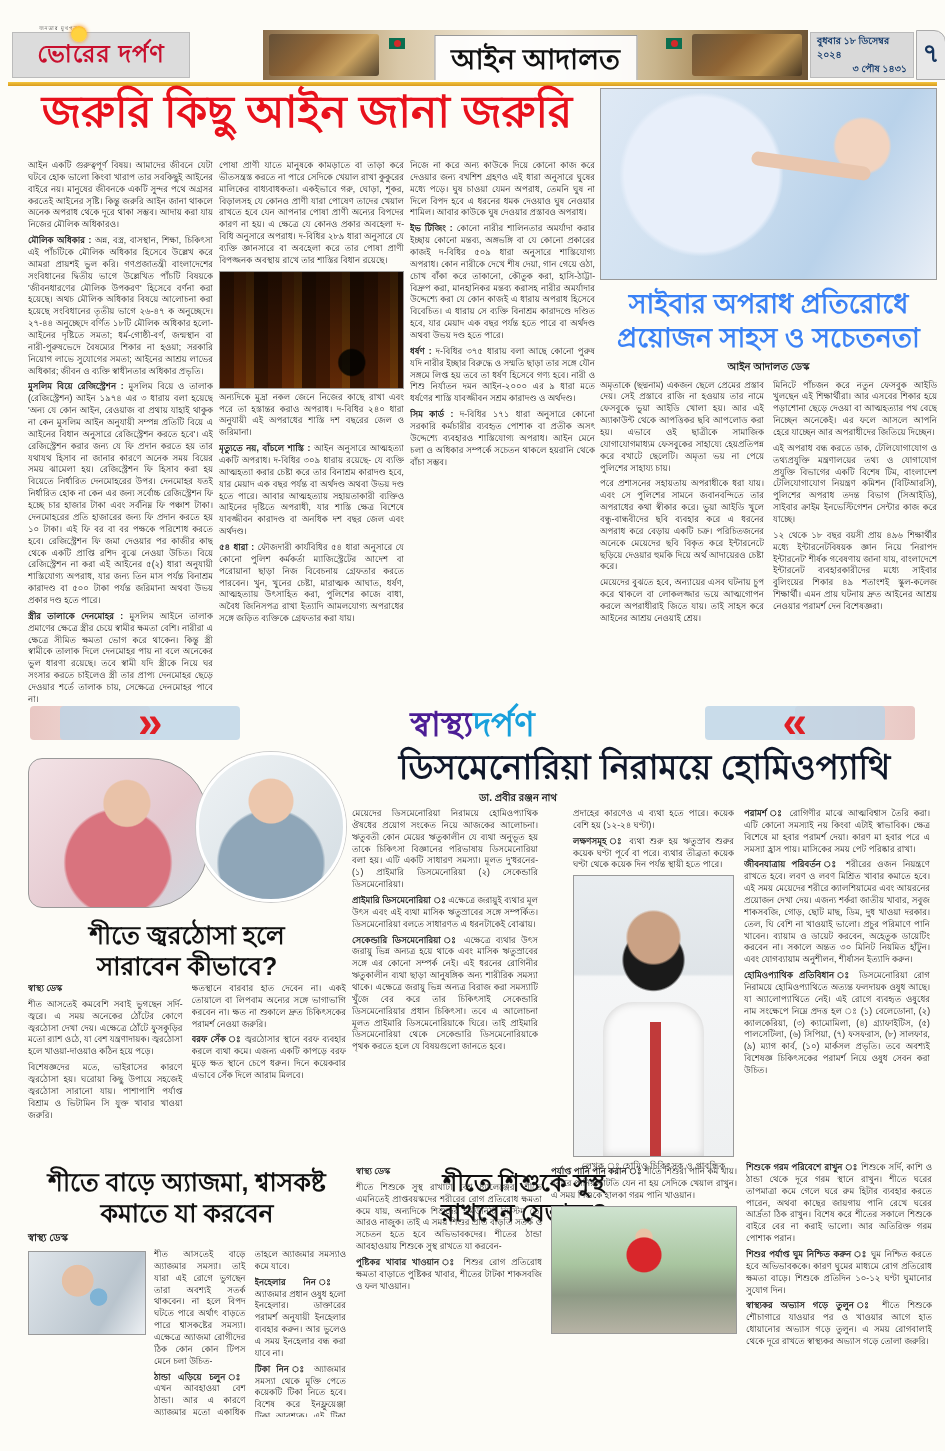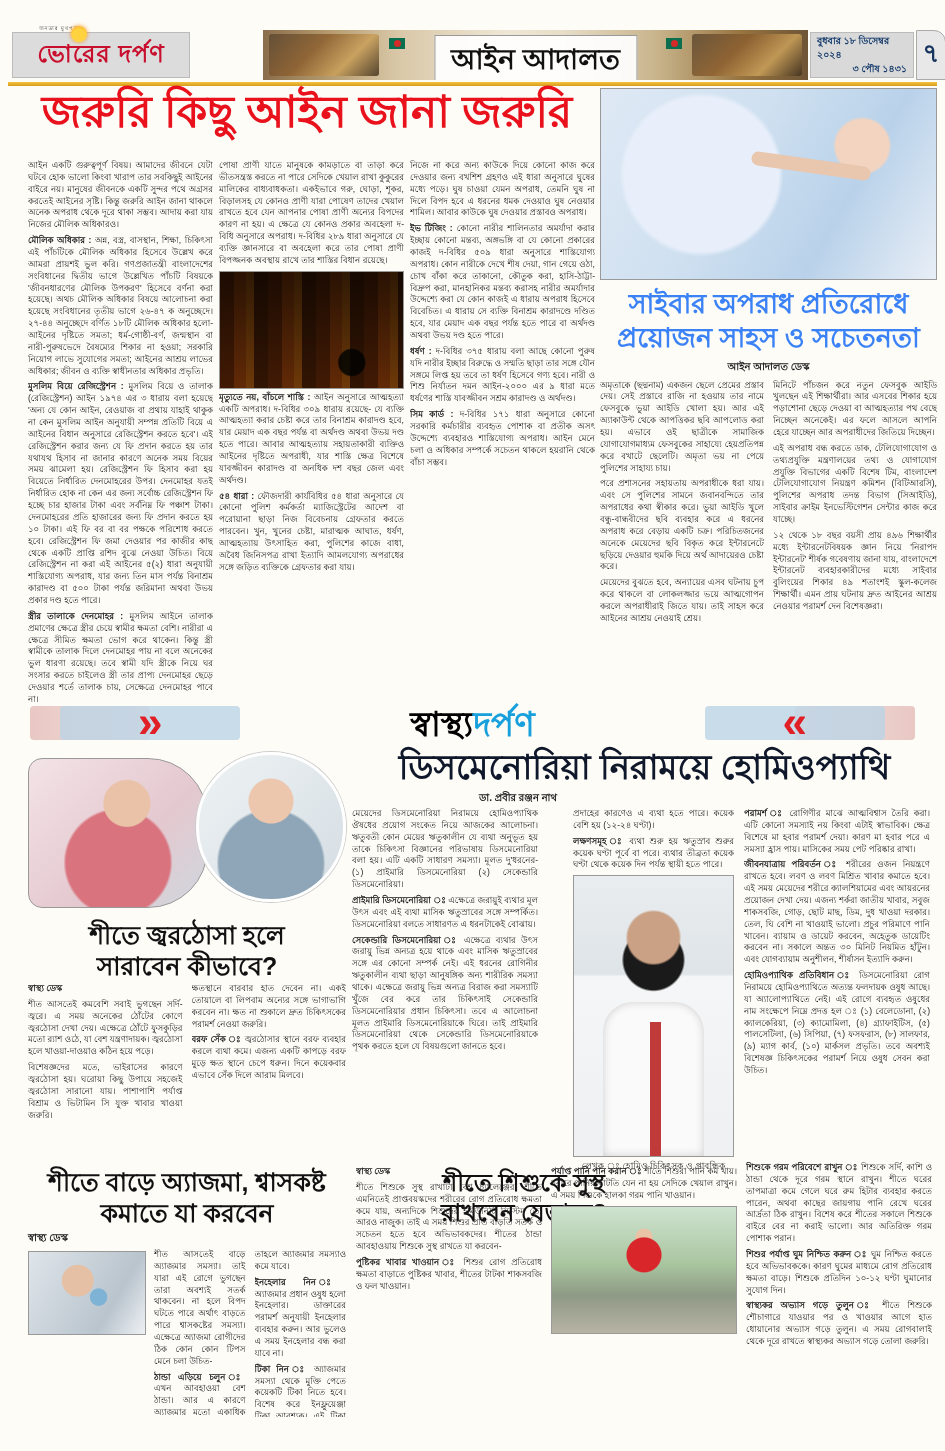--- a/index.html
+++ b/index.html
@@ -87,21 +87,21 @@
   
   .divider { position:absolute; top:700px; left:0; width:945px; height:48px; }
   .divider .stripe { position:absolute; top:6px; height:34px; border-radius:4px; }
   .s1 { left:30px; width:120px; background:linear-gradient(90deg,#e9c8c4,#f3e0da); }
   .s2 { left:60px; width:180px; top:2px; height:20px; background:#bcd3e6; opacity:.8; }
   .s3 { right:30px; width:120px; background:linear-gradient(90deg,#f3e0da,#e9c8c4); }
   .s4 { right:60px; width:180px; top:26px; height:18px; background:#bcd3e6; opacity:.8; }
   .chev { position:absolute; top:-2px; font-size:44px; font-weight:bold; color:#e01f26; line-height:48px; }
   .chev-l { left:138px; } .chev-r { right:138px; }
   .health-banner { position:absolute; top:0; left:0; right:0; text-align:center; font-size:34px; font-weight:bold; line-height:48px; }
-  .health-banner .w1 { color:#000000; } .health-banner .w2 { color:#18a0dc; }
+  .health-banner .w1 { color:#4c1d95; } .health-banner .w2 { color:#18a0dc; }
 
   
   .hleft { position:absolute; left:28px; top:752px; width:318px; }
   .collage { position:relative; height:162px; }
   .collage .ph1 {
     position:absolute; left:0; top:6px; width:180px; height:150px; border-radius:14px 60px 60px 14px;
     background:
       radial-gradient(circle at 55% 30%, #e9c2a8 0 16%, transparent 17%),
       radial-gradient(circle at 50% 70%, #d9737e 0 38%, transparent 40%),
       linear-gradient(135deg,#f3e3e6,#e4c8cf 60%,#cfd8df);
@@ -203,20 +203,21 @@
         <p><b>মৌলিক অধিকার : </b>অন্ন, বস্ত্র, বাসস্থান, শিক্ষা, চিকিৎসা এই পাঁচটিকে মৌলিক অধিকার হিসেবে উল্লেখ করে আমরা প্রায়শই ভুল করি। গণপ্রজাতন্ত্রী বাংলাদেশের সংবিধানের দ্বিতীয় ভাগে উল্লেখিত পাঁচটি বিষয়কে 'জীবনধারণের মৌলিক উপকরণ' হিসেবে বর্ণনা করা হয়েছে। অথচ মৌলিক অধিকার বিষয়ে আলোচনা করা হয়েছে সংবিধানের তৃতীয় ভাগে ২৬-৪৭ ক অনুচ্ছেদে। ২৭-৪৪ অনুচ্ছেদে বর্ণিত ১৮টি মৌলিক অধিকার হলো- আইনের দৃষ্টিতে সমতা; ধর্ম-গোষ্ঠী-বর্ণ, জন্মস্থান বা নারী-পুরুষভেদে বৈষম্যের শিকার না হওয়া; সরকারি নিয়োগ লাভে সুযোগের সমতা; আইনের আশ্রয় লাভের অধিকার; জীবন ও ব্যক্তি স্বাধীনতার অধিকার প্রভৃতি।</p>
         <p><b>মুসলিম বিয়ে রেজিস্ট্রেশন : </b>মুসলিম বিয়ে ও তালাক (রেজিস্ট্রেশন) আইন ১৯৭৪ এর ৩ ধারায় বলা হয়েছে 'অন্য যে কোন আইন, রেওয়াজ বা প্রথায় যাহাই থাকুক না কেন মুসলিম আইন অনুযায়ী সম্পন্ন প্রতিটি বিয়ে এ আইনের বিধান অনুসারে রেজিস্ট্রেশন করতে হবে'। এই রেজিস্ট্রেশন করার জন্য যে ফি প্রদান করতে হয় তার যথাযথ হিসাব না জানার কারণে অনেক সময় বিয়ের সময় ঝামেলা হয়। রেজিস্ট্রেশন ফি হিসাব করা হয় বিয়েতে নির্ধারিত দেনমোহরের উপর। দেনমোহর যতই নির্ধারিত হোক না কেন এর জন্য সর্বোচ্চ রেজিস্ট্রেশন ফি হচ্ছে চার হাজার টাকা এবং সর্বনিম্ন ফি পঞ্চাশ টাকা। দেনমোহরের প্রতি হাজারের জন্য ফি প্রদান করতে হয় ১০ টাকা। এই ফি বর বা বর পক্ষকে পরিশোধ করতে হবে। রেজিস্ট্রেশন ফি জমা দেওয়ার পর কাজীর কাছ থেকে একটি প্রাপ্তি রশিদ বুঝে নেওয়া উচিত। বিয়ে রেজিস্ট্রেশন না করা এই আইনের ৫(২) ধারা অনুযায়ী শাস্তিযোগ্য অপরাধ, যার জন্য তিন মাস পর্যন্ত বিনাশ্রম কারাদণ্ড বা ৫০০ টাকা পর্যন্ত জরিমানা অথবা উভয় প্রকার দণ্ড হতে পারে।</p>
         <p><b>স্ত্রীর তালাকে দেনমোহর : </b>মুসলিম আইনে তালাক প্রমাণের ক্ষেত্রে স্ত্রীর চেয়ে স্বামীর ক্ষমতা বেশি। নারীরা এ ক্ষেত্রে সীমিত ক্ষমতা ভোগ করে থাকেন। কিন্তু স্ত্রী স্বামীকে তালাক দিলে দেনমোহর পায় না বলে অনেকের ভুল ধারণা রয়েছে। তবে স্বামী যদি স্ত্রীকে নিয়ে ঘর সংসার করতে চাইলেও স্ত্রী তার প্রাপ্য দেনমোহর ছেড়ে দেওয়ার শর্তে তালাক চায়, সেক্ষেত্রে দেনমোহর পাবে না।</p>
       </div>
     <div class="bodycol">
       <div>
           <p>পোষা প্রাণী যাতে মানুষকে কামড়াতে বা তাড়া করে ভীতসন্ত্রস্ত করতে না পারে সেদিকে খেয়াল রাখা কুকুরের মালিকের বাধ্যবাধকতা। একইভাবে গরু, ঘোড়া, শূকর, বিড়ালসহ যে কোনও প্রাণী যারা পোষেণ তাদের খেয়াল রাখতে হবে যেন আপনার পোষা প্রাণী অন্যের বিপদের কারণ না হয়। এ ক্ষেত্রে যে কোনও প্রকার অবহেলা দ-বিধি অনুসারে অপরাধ। দ-বিধির ২৮৯ ধারা অনুসারে যে ব্যক্তি জ্ঞানসারে বা অবহেলা করে তার পোষা প্রাণী বিপজ্জনক অবস্থায় রাখে তার শাস্তির বিধান রয়েছে।</p>
         </div>
       <div class="library-photo photo"></div>
       <div>
+          <p>অন্যদিকে মুদ্রা নকল জেনে নিজের কাছে রাখা এবং পরে তা হস্তান্তর করাও অপরাধ। দ-বিধির ২৪০ ধারা অনুযায়ী এই অপরাধের শাস্তি দশ বছরের জেল ও জরিমানা।</p>
           <p><b>মৃত্যুতে নয়, বাঁচলে শাস্তি : </b>আইন অনুসারে আত্মহত্যা একটি অপরাধ। দ-বিধির ৩০৯ ধারায় রয়েছে- যে ব্যক্তি আত্মহত্যা করার চেষ্টা করে তার বিনাশ্রম কারাদণ্ড হবে, যার মেয়াদ এক বছর পর্যন্ত বা অর্থদণ্ড অথবা উভয় দণ্ড হতে পারে। আবার আত্মহত্যায় সহায়তাকারী ব্যক্তিও আইনের দৃষ্টিতে অপরাধী, যার শাস্তি ক্ষেত্র বিশেষে যাবজ্জীবন কারাদণ্ড বা অনধিক দশ বছর জেল এবং অর্থদণ্ড।</p>
           <p><b>৫৪ ধারা : </b>ফৌজদারী কার্যবিধির ৫৪ ধারা অনুসারে যে কোনো পুলিশ কর্মকর্তা ম্যাজিস্ট্রেটের আদেশ বা পরোয়ানা ছাড়া নিজ বিবেচনায় গ্রেফতার করতে পারবেন। খুন, খুনের চেষ্টা, মারাত্মক আঘাত, ধর্ষণ, আত্মহত্যায় উৎসাহিত করা, পুলিশের কাজে বাধা, অবৈধ জিনিসপত্র রাখা ইত্যাদি আমলযোগ্য অপরাধের সঙ্গে জড়িত ব্যক্তিকে গ্রেফতার করা যায়।</p>
         </div>
     </div>
     <div class="bodycol">
         <p>নিজে না করে অন্য কাউকে দিয়ে কোনো কাজ করে দেওয়ার জন্য বখশিশ গ্রহণও এই ধারা অনুসারে ঘুষের মধ্যে পড়ে। ঘুষ চাওয়া যেমন অপরাধ, তেমনি ঘুষ না দিলে বিপদ হবে এ ধরনের ধমক দেওয়াও ঘুষ নেওয়ার শামিল। আবার কাউকে ঘুষ দেওয়ার প্রস্তাবও অপরাধ।</p>
         <p><b>ইভ টিজিং : </b>কোনো নারীর শালিনতার অমর্যাদা করার ইচ্ছায় কোনো মন্তব্য, অঙ্গভঙ্গি বা যে কোনো প্রকারের কাজই দ-বিধির ৫০৯ ধারা অনুসারে শাস্তিযোগ্য অপরাধ। কোন নারীকে দেখে শীষ দেয়া, গান গেয়ে ওঠা, চোখ বাঁকা করে তাকানো, কৌতুক করা, হাসি-ঠাট্টা-বিদ্রুপ করা, মানহানিকর মন্তব্য করাসহ নারীর অমর্যাদার উদ্দেশ্যে করা যে কোন কাজই এ ধারায় অপরাধ হিসেবে বিবেচিত। এ ধারায় সে ব্যক্তি বিনাশ্রম কারাদণ্ডে দণ্ডিত হবে, যার মেয়াদ এক বছর পর্যন্ত হতে পারে বা অর্থদণ্ড অথবা উভয় দণ্ড হতে পারে।</p>
         <p><b>ধর্ষণ : </b>দ-বিধির ৩৭৫ ধারায় বলা আছে কোনো পুরুষ যদি নারীর ইচ্ছার বিরুদ্ধে ও সম্মতি ছাড়া তার সঙ্গে যৌন সঙ্গমে লিপ্ত হয় তবে তা ধর্ষণ হিসেবে গণ্য হবে। নারী ও শিশু নির্যাতন দমন আইন-২০০০ এর ৯ ধারা মতে ধর্ষণের শাস্তি যাবজ্জীবন সশ্রম কারাদণ্ড ও অর্থদণ্ড।</p>
         <p><b>সিম কার্ড : </b>দ-বিধির ১৭১ ধারা অনুসারে কোনো সরকারি কর্মচারীর ব্যবহৃত পোশাক বা প্রতীক অসৎ উদ্দেশ্যে ব্যবহারও শাস্তিযোগ্য অপরাধ। আইন মেনে চলা ও অধিকার সম্পর্কে সচেতন থাকলে হয়রানি থেকে বাঁচা সম্ভব।</p>
       </div>

